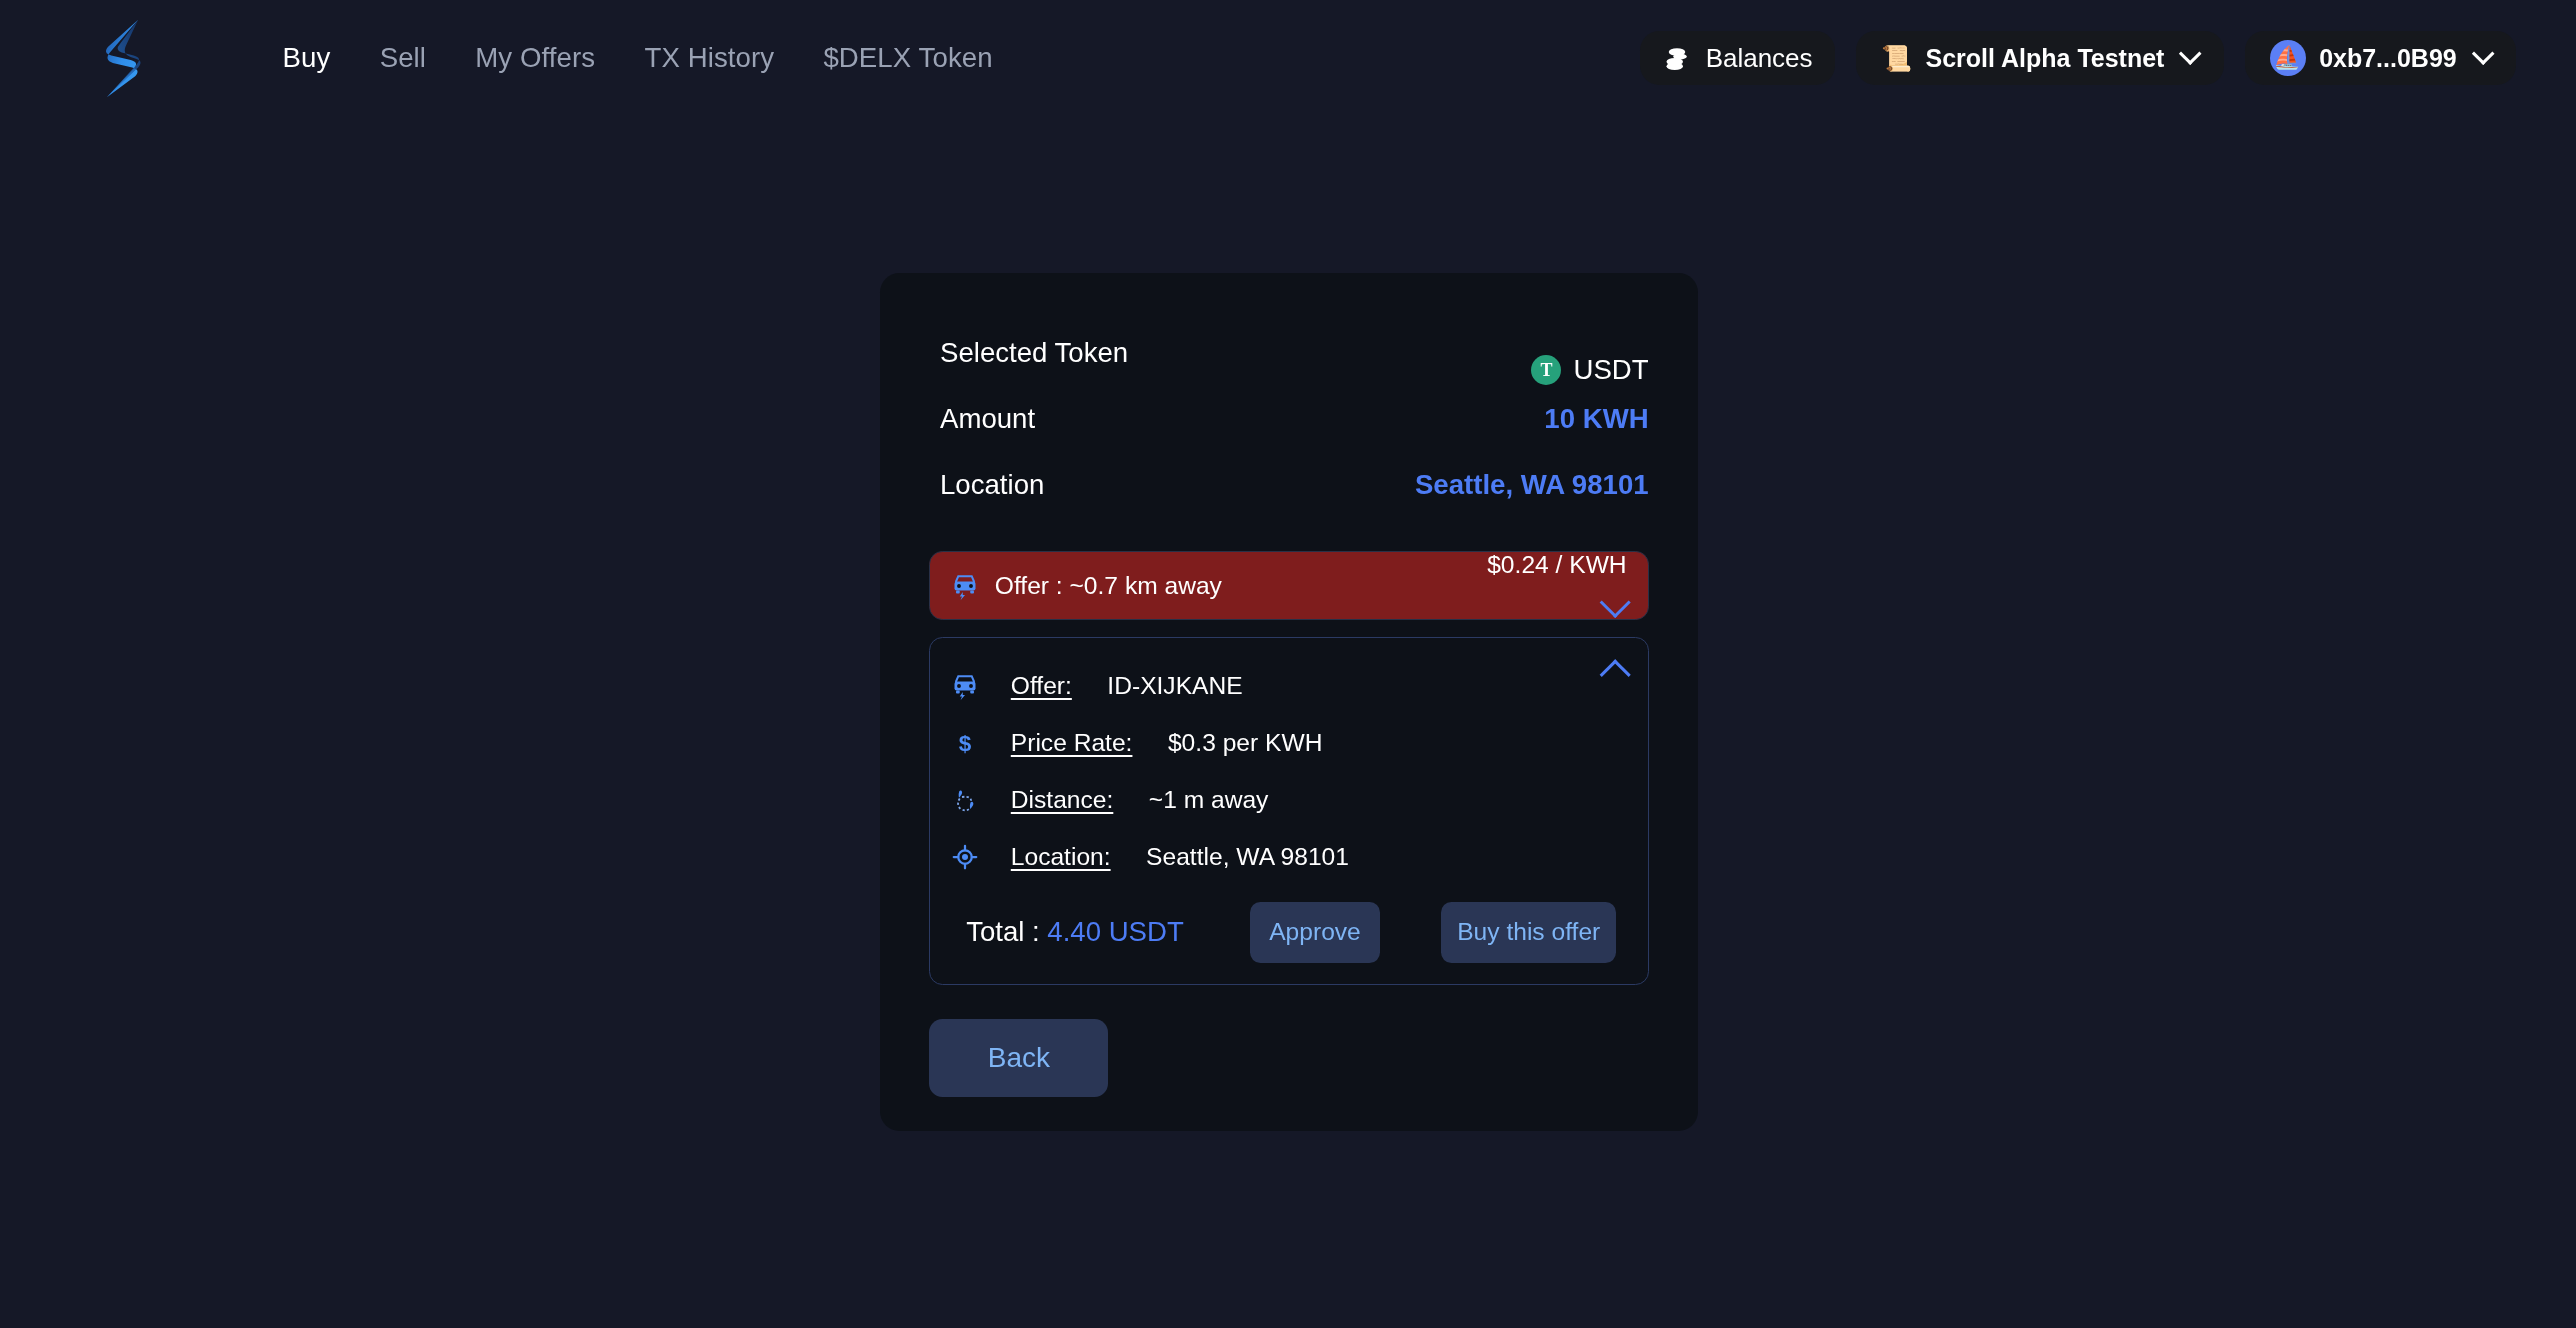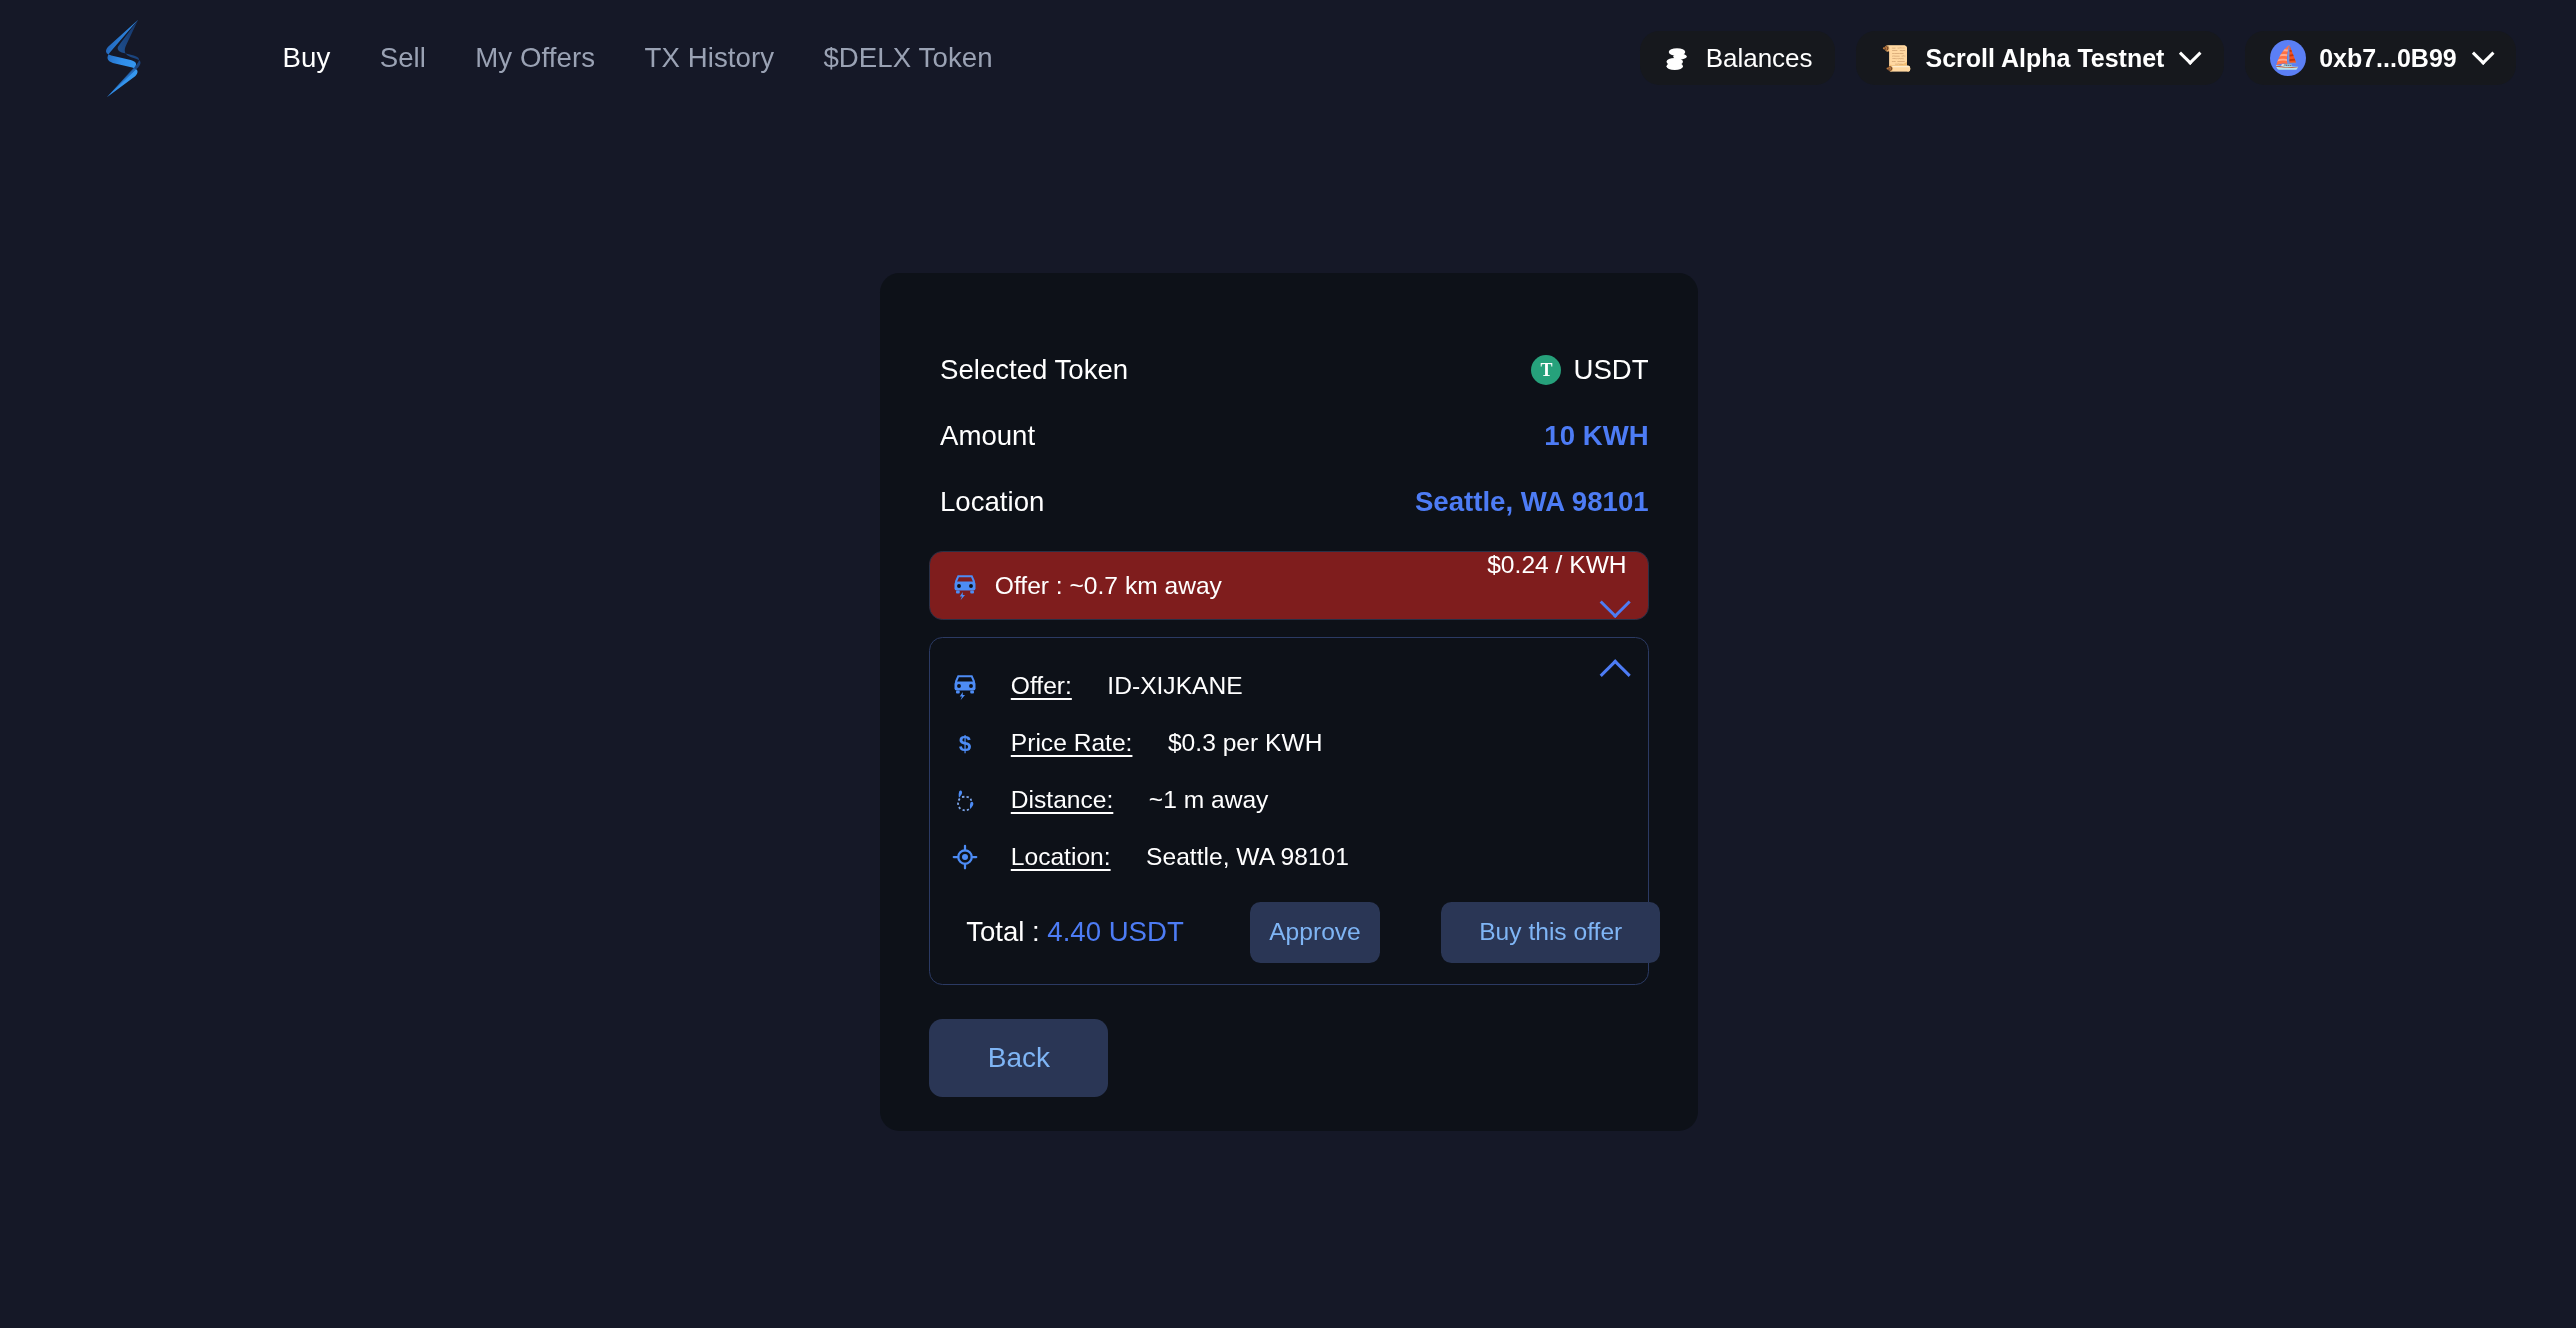--- a/index.html
+++ b/index.html
@@ -117,21 +117,20 @@
     font-weight:bold;
     font-family:"Liberation Serif", serif;
     margin-top:13.4px;
     margin-right:3px;
     cursor:pointer;
   }
 
   .kv-list { margin-top:31px; padding:0 13.4px 0 24px; }
   .kv-row {
     display:flex;
-    align-items:center;
     justify-content:space-between;
     height:66px;
   }
   .kv-label { font-size:27.6px; color:#ffffff; }
   .kv-value { font-size:27.6px; color:#4d7cf5; font-weight:bold; }
   .kv-value.token {
     display:flex; align-items:center; gap:12px;
     color:#ffffff; font-weight:normal;
   }
   .usdt-icon {
@@ -221,21 +220,21 @@
     border:none;
     border-radius:10.4px;
     font-size:24.6px;
     font-family:"Liberation Sans", sans-serif;
     cursor:pointer;
     padding:0 19.4px;
     height:61px;
     white-space:nowrap;
   }
   .btn-approve { margin-left:66px; }
-  .btn-buy { margin-left:61px; padding:0 38px; }
+  .btn-buy { margin-left:61px; padding:0 16px; }
 
   .back-wrap { margin-top:34px; padding-left:13.4px; }
   .btn-back {
     background:#2a3655;
     color:#7fb5f5;
     border:none;
     border-radius:13.4px;
     font-size:28px;
     font-family:"Liberation Sans", sans-serif;
     cursor:pointer;

